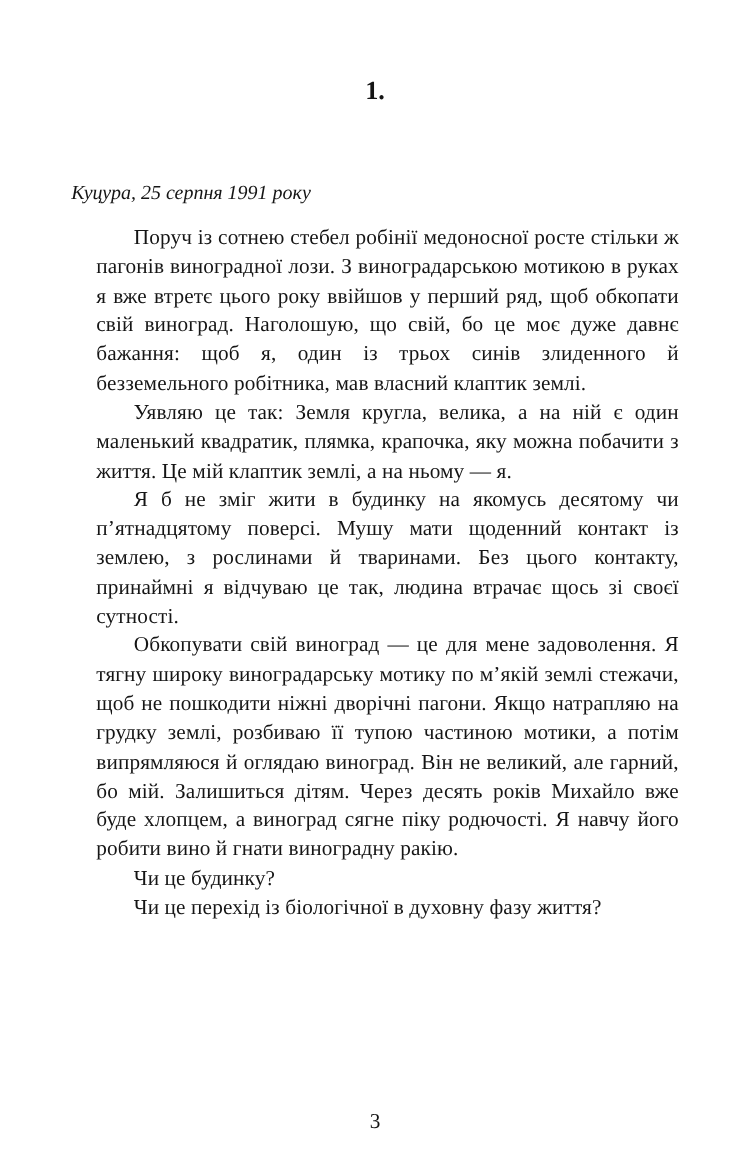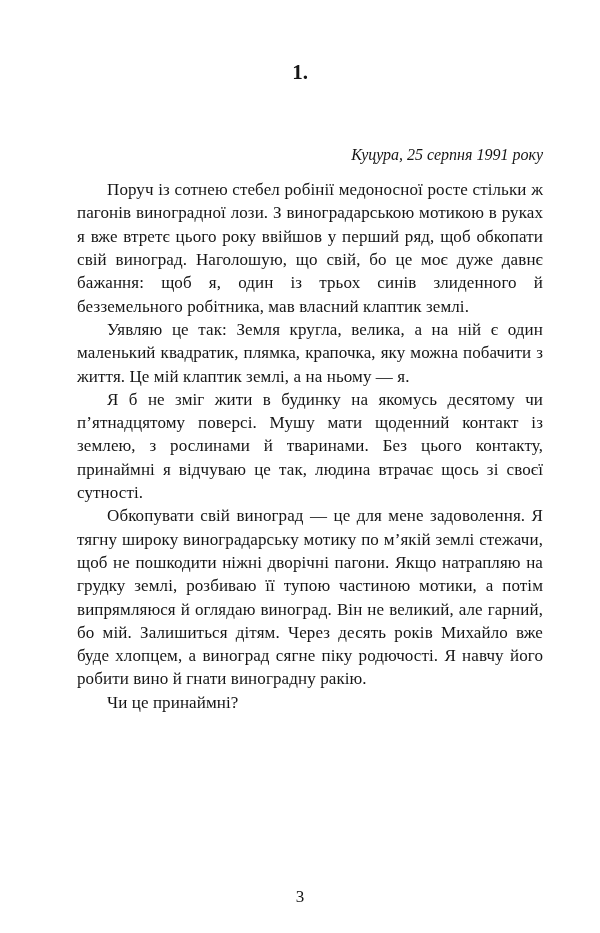--- a/index.html
+++ b/index.html
@@ -18,21 +18,21 @@
       padding: 46px 57px 0 57px;
       overflow: hidden;
     }
     .chapter {
       text-align: center;
       font-weight: bold;
       font-size: 21px;
       margin: 14px 0 0 0;
     }
     .dateline {
-      text-align: right;
+      text-align: left;
       font-style: italic;
       font-size: 16px;
       margin-top: 60px;
       line-height: 1.2;
     }
     .body-text {
       margin-top: 14px;
       font-size: 17px;
       line-height: 23.3px;
       text-align: justify;
@@ -58,17 +58,18 @@
 <div class="page">
   <div class="chapter">1.</div>
 
   <div class="dateline">Куцура, 25 серпня 1991 року</div>
 
   <div class="body-text">
     <p>Поруч із сотнею стебел робінії медоносної росте стільки ж пагонів виноградної лози. З виноградарською мотикою в руках я вже втретє цього року ввійшов у перший ряд, щоб обкопати свій виноград. Наголошую, що свій, бо це моє дуже давнє бажання: щоб я, один із трьох синів злиденного й безземельного робітника, мав власний клаптик землі.</p>
     <p>Уявляю це так: Земля кругла, велика, а на ній є один маленький квадратик, плямка, крапочка, яку можна побачити з життя. Це мій клаптик землі, а на ньому — я.</p>
     <p>Я б не зміг жити в будинку на якомусь десятому чи п’ятнадцятому поверсі. Мушу мати щоденний контакт із землею, з рослинами й тваринами. Без цього контакту, принаймні я відчуваю це так, людина втрачає щось зі своєї сутності.</p>
     <p>Обкопувати свій виноград — це для мене задоволення. Я тягну широку виноградарську мотику по м’якій землі стежачи, щоб не пошкодити ніжні дворічні пагони. Якщо натрапляю на грудку землі, розбиваю її тупою частиною мотики, а потім випрямляюся й оглядаю виноград. Він не великий, але гарний, бо мій. Залишиться дітям. Через десять років Михайло вже буде хлопцем, а виноград сягне піку родючості. Я навчу його робити вино й гнати виноградну ракію.</p>
-    <p>Чи це принаймні?</p>
+    <p>Чи це будинку?</p>
+    <p>Чи це перехід із біологічної в духовну фазу життя?</p>
   </div>
 
   <div class="page-number">3</div>
 </div>
 
 </body></html>

